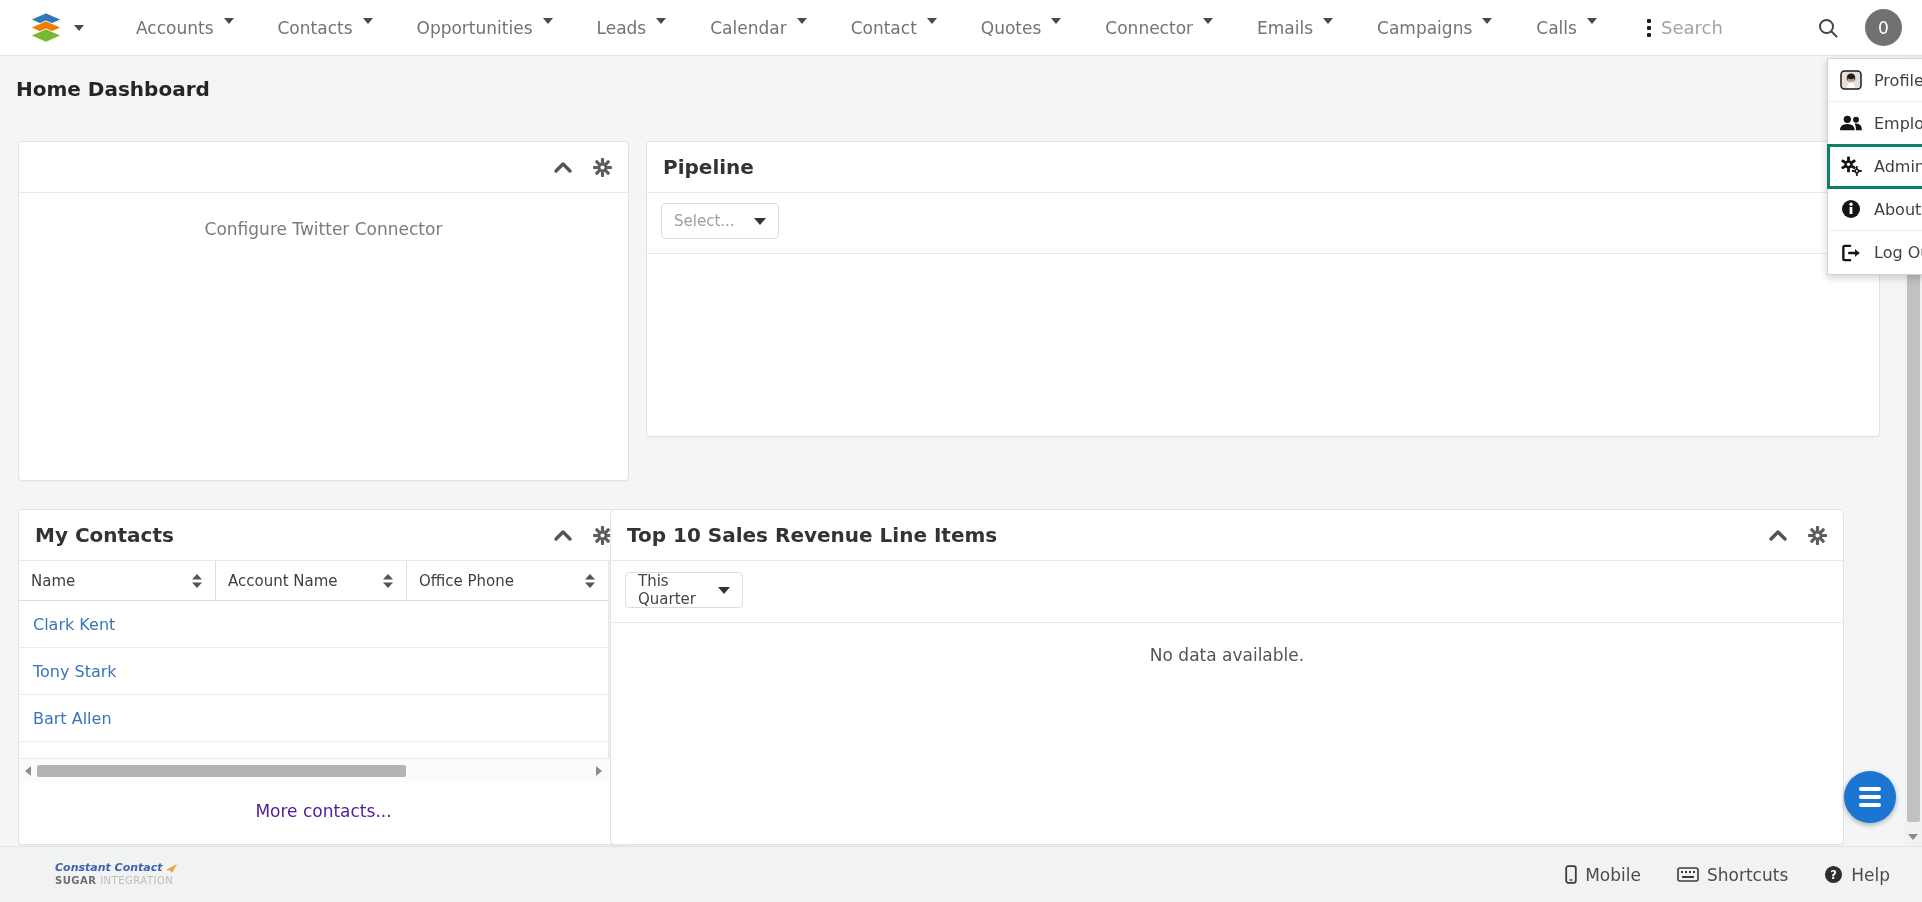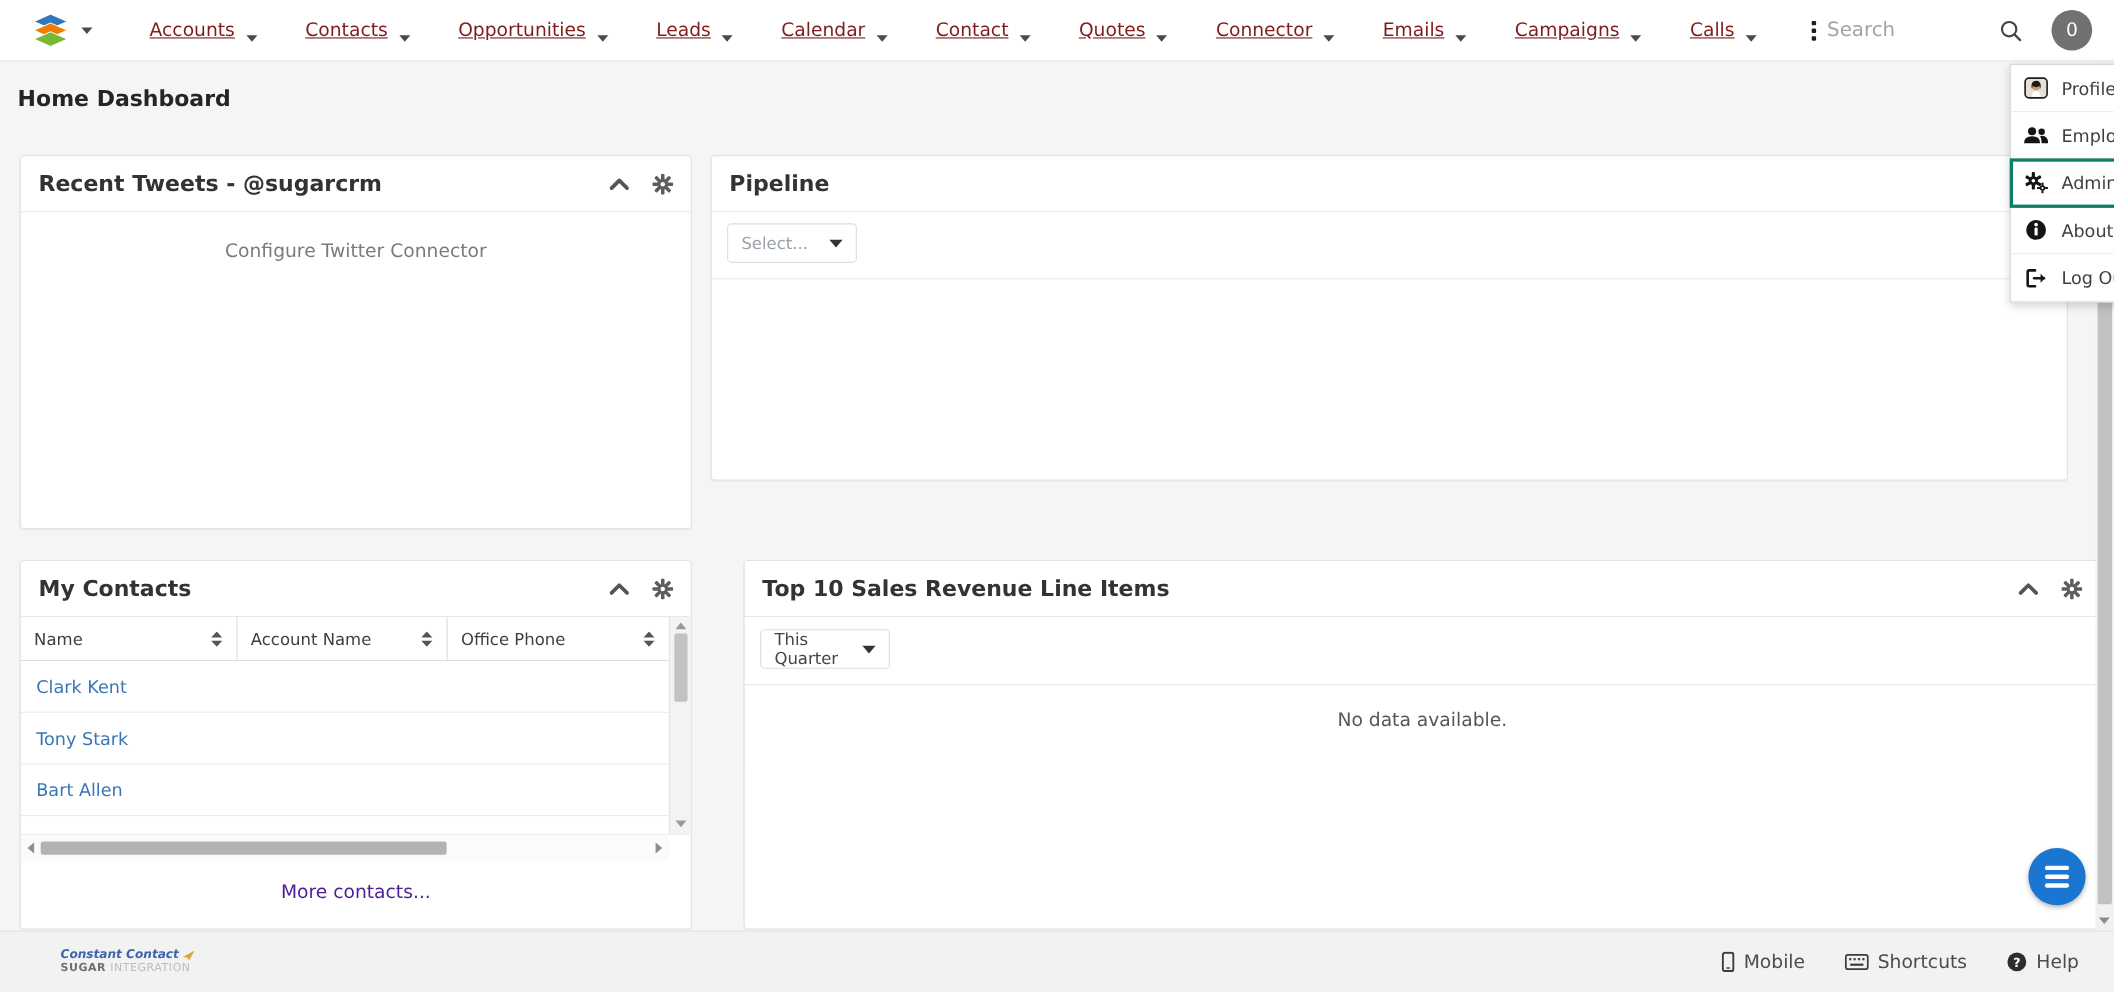--- a/index.html
+++ b/index.html
@@ -13,21 +13,21 @@
   }
 
   
   .nav {
     position:absolute; top:0; left:0; width:1922px; height:56px;
     background:#fff; border-bottom:1px solid #e4e4e4;
     display:flex; align-items:center; padding:0 0 0 28px; z-index:5;
   }
   .logo-wrap { display:flex; align-items:center; gap:10px; margin-right:52px; cursor:pointer; }
   .nav-items { display:flex; align-items:center; gap:44px; }
-  .nav-item { display:flex; align-items:flex-end; gap:10px; font-size:17px; color:#7f1d1d; cursor:pointer;text-decoration:underline; }
+  .nav-item { display:flex; align-items:flex-start; gap:10px; font-size:17px; color:#737373; cursor:pointer; }
   .caret { width:0; height:0; border-left:5px solid transparent; border-right:5px solid transparent; border-top:6px solid #4a4a4a; }
   .more-dots { display:flex; flex-direction:column; gap:3px; padding:4px 6px; cursor:pointer; }
   .more-dots i { width:4px; height:4px; background:#1d1d1d; border-radius:1px; }
 
   .nav-right { margin-left:auto; display:flex; align-items:center; }
   .search-input {
     border:none; outline:none; background:transparent; width:150px;
     font-size:18px; color:#14532d; font-family:inherit;
   }
   .search-input::placeholder { color:#a3a3a3; }
@@ -50,21 +50,21 @@
     height:51px; border-bottom:1px solid #e8e8e8; display:flex; align-items:center;
     padding:0 16px 0 16px;
   }
   .d-title { font-size:20px; font-weight:bold; color:#333; }
   .d-icons { margin-left:auto; display:flex; align-items:center; gap:20px; }
   .d-icons .ibtn { cursor:pointer; display:flex; }
 
   #dash-tweets  { left:18px;  top:141px; width:611px;  height:340px; }
   #dash-pipeline{ left:646px; top:141px; width:1234px; height:296px; }
   #dash-contacts{ left:18px;  top:509px; width:611px;  height:336px; }
-  #dash-top10   { left:676px; top:509px; width:1234px; height:336px; }
+  #dash-top10   { left:610px; top:509px; width:1234px; height:336px; }
 
   .tweets-body { padding-top:26px; text-align:center; font-size:17px; color:#7b7b7b; }
 
   .d-toolbar { padding:10px 14px 14px 14px; border-bottom:1px solid #e8e8e8; }
   .selectbox {
     display:inline-flex; align-items:center; justify-content:space-between;
     width:118px; height:36px; padding:0 12px; background:#fff;
     border:1px solid #d9dde3; border-radius:4px; cursor:pointer; font-size:15px;
   }
   .selectbox .sel-caret { width:0;height:0;border-left:6px solid transparent;border-right:6px solid transparent;border-top:7px solid #333; }
@@ -217,21 +217,20 @@
 
   </div>
 </div>
 
 <div class="title-band">
   <div class="page-title">Home Dashboard</div>
 </div>
 
 <div class="dashlet" id="dash-tweets">
   <div class="d-header">
-    <span class="d-title">Recent Tweets - @sugarcrm</span>
     <span class="d-icons">
       <span class="ibtn">
         <svg width="20" height="14" viewBox="0 0 20 14">
             <polyline points="3,11 10,4 17,11" fill="none" stroke="#555" stroke-width="3.4" stroke-linecap="round" stroke-linejoin="round"></polyline>
           </svg>
       </span>
       <span class="ibtn">
         <svg width="19" height="19" viewBox="-12 -12 24 24">
             <g fill="#5d5d5d">
               <circle r="6.2"></circle>

